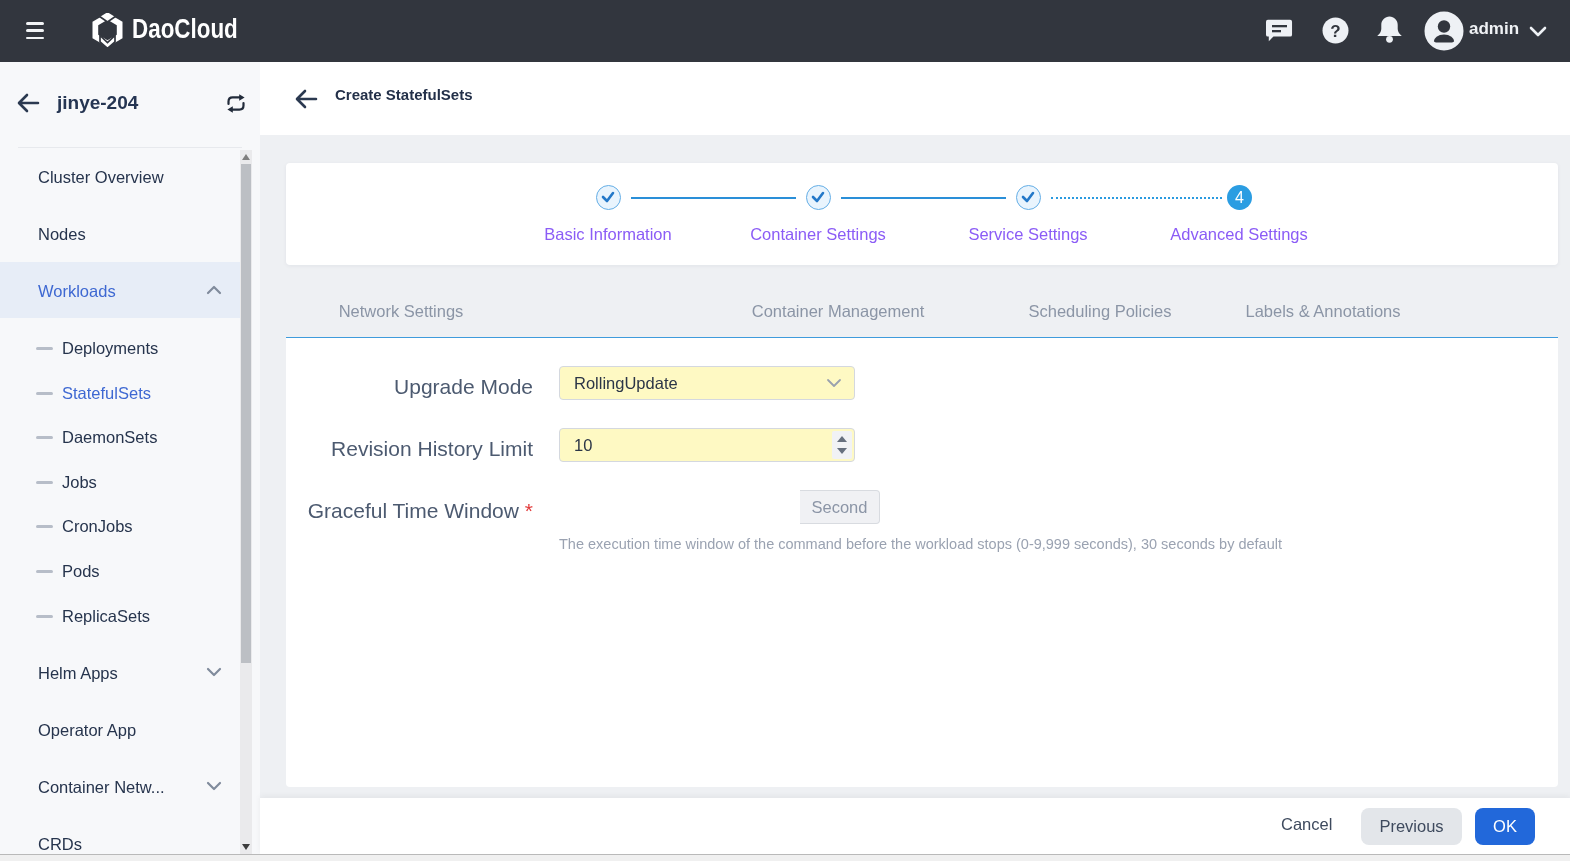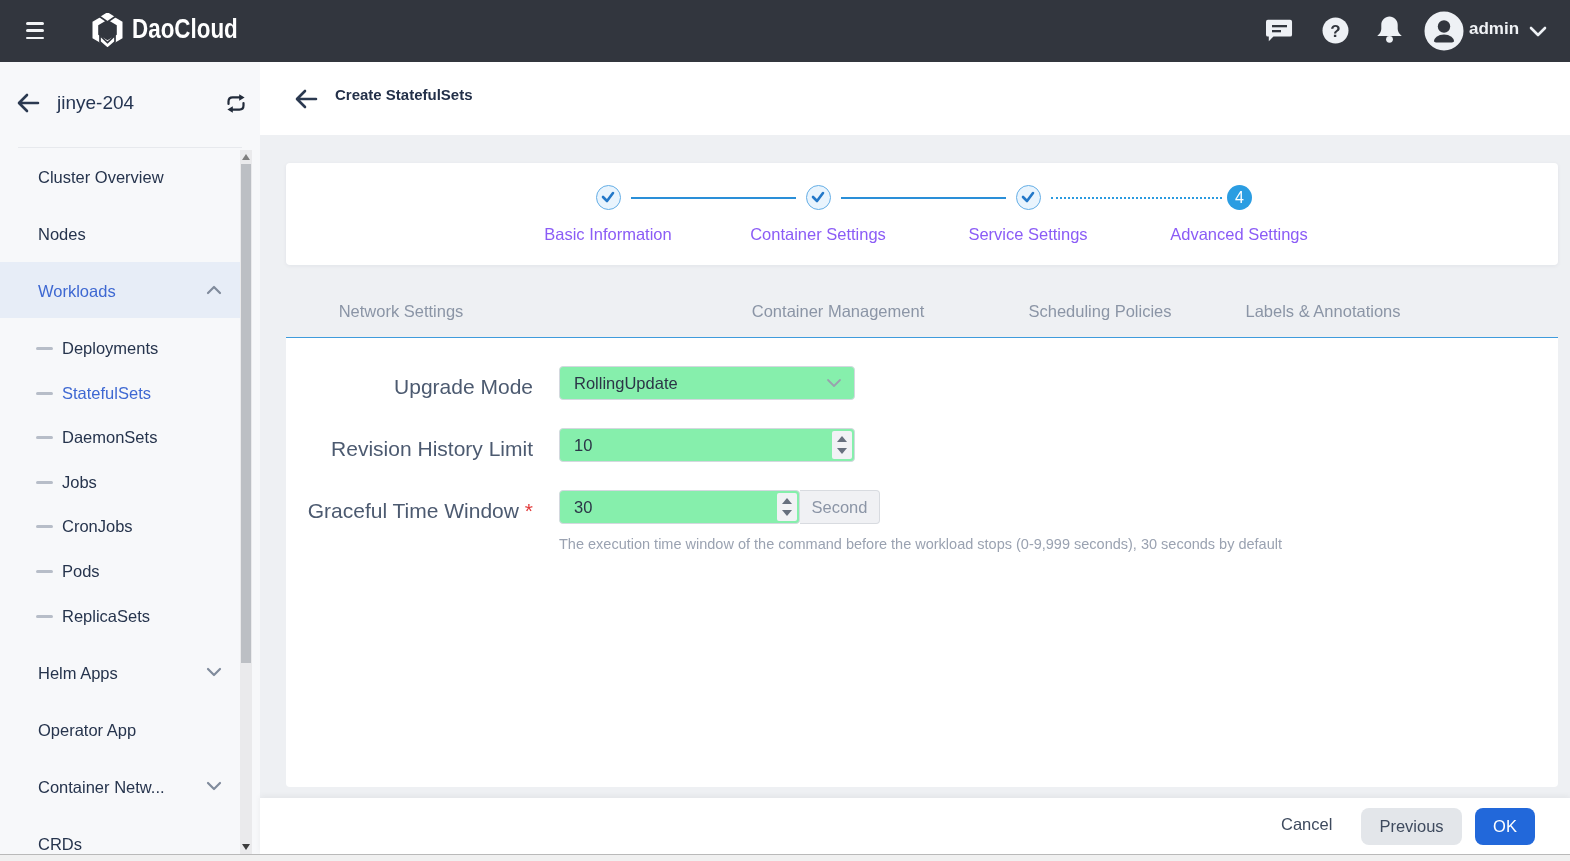--- a/index.html
+++ b/index.html
@@ -7,21 +7,21 @@
 .topbar { position:absolute; left:0; top:0; width:1570px; height:62px; background:#32363e; z-index:30; }
 .hamburger { position:absolute; left:26px; top:22px; width:18px; }
 .hamburger div { height:2.5px; background:#f2f4f6; border-radius:2px; margin-bottom:4.8px; }
 .logo { position:absolute; left:90px; top:12px; }
 .logoText { position:absolute; left:132px; top:13px; color:#fff; font-size:28px; font-weight:bold; letter-spacing:0px; transform:scaleX(0.8); transform-origin:left center; }
 .tb-ic { position:absolute; top:0; height:62px; display:flex; align-items:center; }
 .admin { position:absolute; left:1469px; top:19px; color:#f0f2f5; font-size:17px; font-weight:bold; }
 
 .sidebar { position:absolute; left:0; top:62px; width:260px; height:792px; background:#f7f8fa; z-index:20; }
 .side-head { position:absolute; left:0; top:0; width:260px; height:88px; }
-.side-title { position:absolute; left:57px; top:30px; font-size:19px; font-weight:normal; color:#253552; }
+.side-title { position:absolute; left:57px; top:30px; font-size:19px; font-weight:bold; color:#253552; }
 .sbtrack { position:absolute; left:240px; top:88px; width:12px; height:704px; background:#eaeaec; }
 .sbthumb { position:absolute; left:1px; top:14px; width:10px; height:499px; background:#bcbfc4; }
 .menu-item { position:absolute; left:0; width:240px; font-size:16.5px; color:#26344d; }
 .menu-item .txt { position:absolute; left:38px; }
 .sub .txt { left:62px; }
 .dash { position:absolute; left:36px; top:8px; width:17px; height:2.5px; background:#b7bdc8; border-radius:2px; }
 .hl { position:absolute; left:0; top:200px; width:240px; height:56px; background:#e7edf7; }
 .blue { color:#3e68d2; }
 .chev { position:absolute; left:206px; top:2px; }
 
@@ -38,21 +38,21 @@
 .sdot { position:absolute; top:34px; height:0; border-top:2.5px dotted #2a9ae0; }
 
 .tabs { position:absolute; left:26px; top:223px; width:1272px; height:53px; }
 .tab { position:absolute; top:0; height:53px; line-height:53px; text-align:center; font-size:16.5px; color:#8b95a6; }
 .tab.on { top:7px; height:46px; line-height:44px; background:#fff; border:1px solid #3f9bdc; border-bottom:none; border-radius:6px 6px 0 0; color:#2b3547; font-weight:bold; }
 .tabline { position:absolute; left:0; top:52px; width:1272px; height:1px; background:#3f9bdc; }
 .content { left:26px; top:276px; width:1272px; height:449px; border-radius:0 0 4px 4px; box-shadow:none; }
 
 .frow { position:absolute; font-size:21px; color:#4c5a70; }
 .flabel { position:absolute; text-align:right; width:260px; right:1025px; }
-.fctrl { position:absolute; left:273px; background:#86efac; border:1px solid #d4d8df; border-radius:4px; height:34px; font-size:16.5px; color:#2b3547; display:flex; align-items:center; padding-left:14px; }
+.fctrl { position:absolute; left:273px; background:#fef9c3; border:1px solid #d4d8df; border-radius:4px; height:34px; font-size:16.5px; color:#2b3547; display:flex; align-items:center; padding-left:14px; }
 .sel { width:296px; }
 .selchev { position:absolute; right:12px; top:11px; }
 .spin { position:absolute; right:2px; top:2px; width:20px; height:28px; background:#f1f2f5; border-radius:2px; }
 .spin div { position:absolute; left:5px; width:0; height:0; border-left:5px solid transparent; border-right:5px solid transparent; }
 .spin .u { top:5px; border-bottom:6px solid #67707e; }
 .spin .d { bottom:5px; border-top:6px solid #67707e; }
 .addon { position:absolute; left:514px; width:80px; height:34px; background:#f0f1f4; border:1px solid #d8dbe0; border-left:none; border-radius:0 4px 4px 0; color:#8b95a6; font-size:16.5px; display:flex; align-items:center; justify-content:center; }
 .helper { position:absolute; left:273px; top:198px; font-size:14.5px; color:#9aa2b1; }
 
 .footer { position:absolute; left:260px; top:798px; width:1310px; height:56px; background:#fff; box-shadow:0 -2px 6px rgba(0,0,0,0.05); z-index:25; }
@@ -243,26 +243,20 @@
         </svg>
     </div>
     <div class="frow flabel" style="top:99px">Revision History Limit</div>
     <div class="fctrl sel" style="top:90px">10
       <div class="spin">
           <div class="u"></div>
           <div class="d"></div>
         </div>
     </div>
     <div class="frow flabel" style="top:161px">Graceful Time Window <span style="color:#e23b3b">*</span></div>
-    <div class="fctrl" style="top:152px; width:241px">30
-      <div class="spin">
-          <div class="u"></div>
-          <div class="d"></div>
-        </div>
-    </div>
     <div class="addon" style="top:152px">Second</div>
     <div class="helper">The execution time window of the command before the workload stops (0-9,999 seconds), 30 seconds by default</div>
   </div>
 </div>
 
 <div class="footer">
   <div class="cancel">Cancel</div>
   <div class="btn prev">Previous</div>
   <div class="btn ok">OK</div>
 </div>

